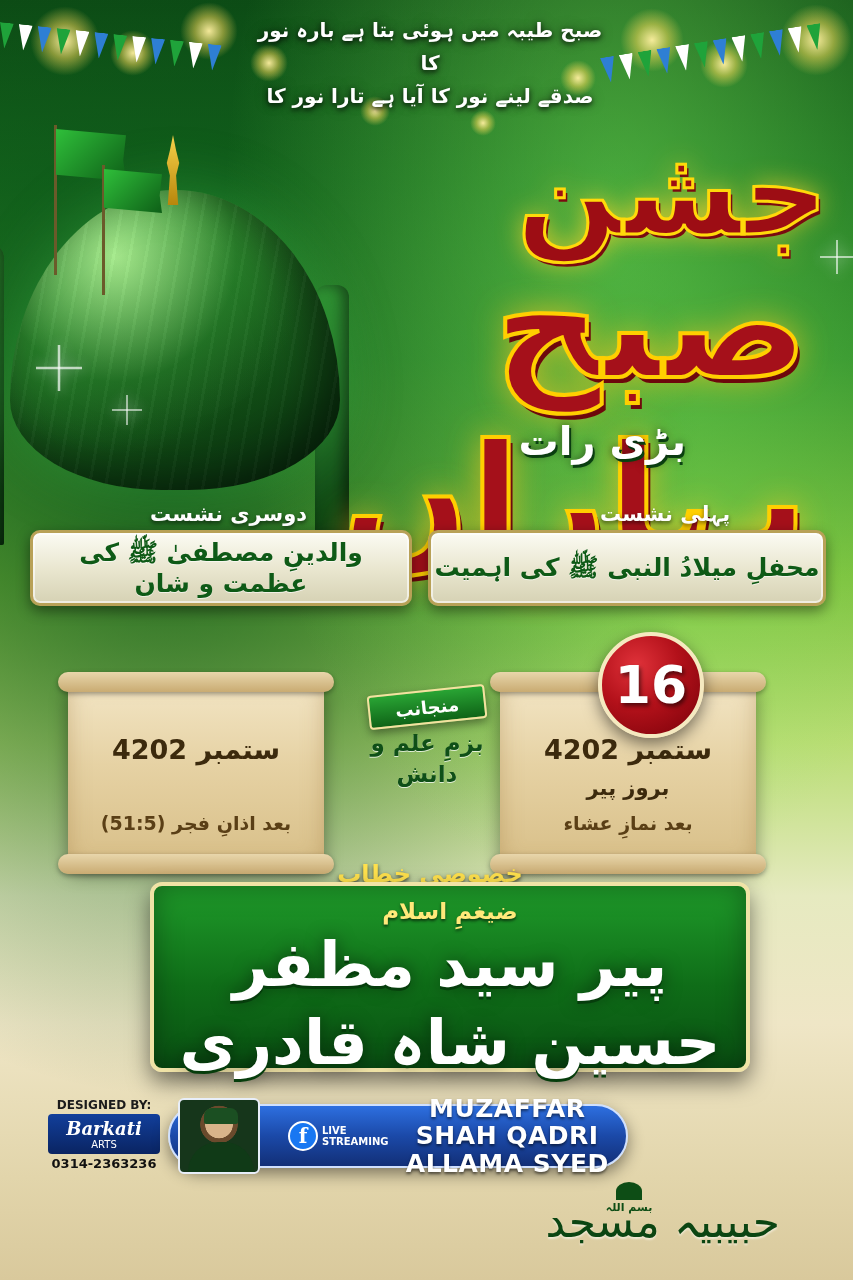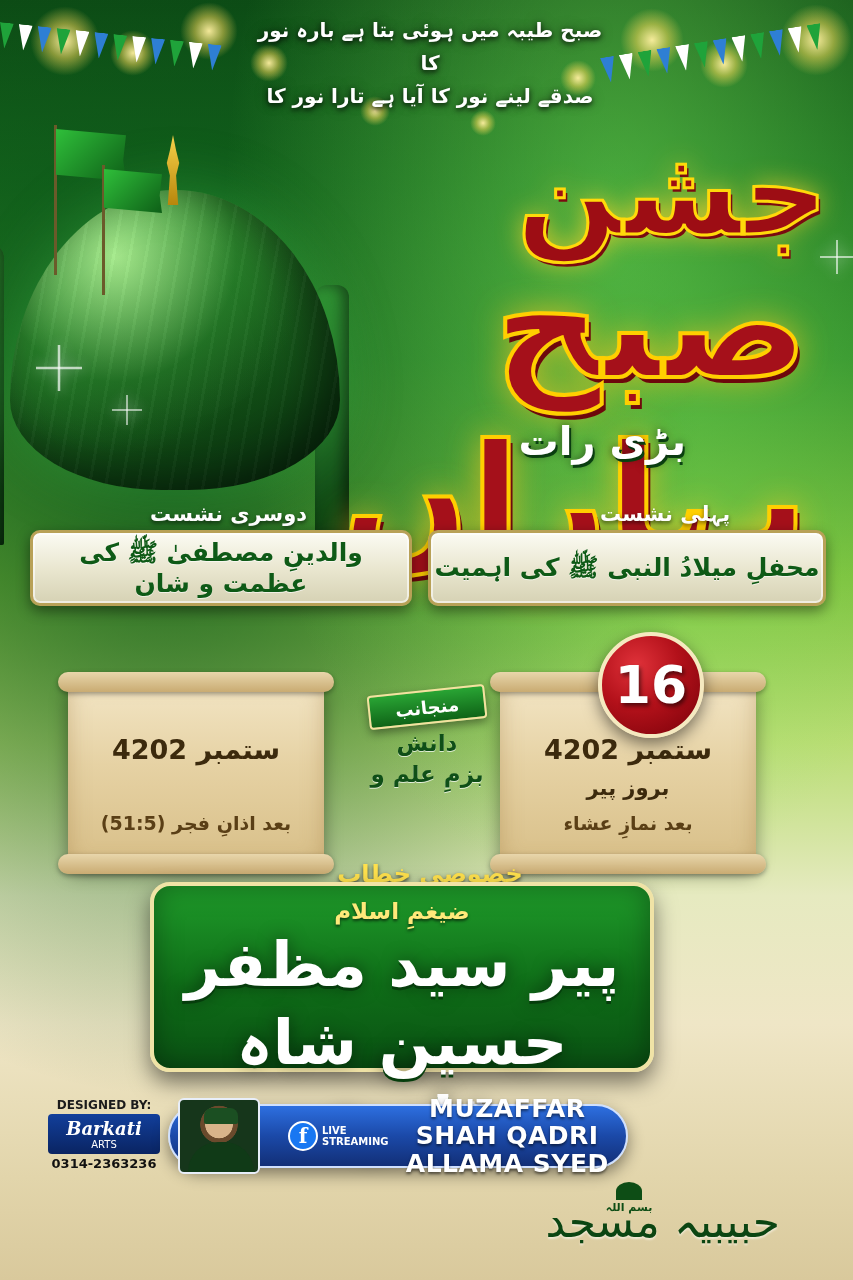--- a/index.html
+++ b/index.html
@@ -167,23 +167,23 @@
     transform: rotate(-6deg);
     box-shadow: 0 4px 10px rgba(0,0,0,.4);
   }
   .mid-text {
     position: absolute; left: 352px; top: 728px; width: 150px;
     text-align: center; color: #0f4f17; font-size: 23px; font-weight: bold;
     line-height: 1.35; text-shadow: 0 1px 0 rgba(255,255,255,.7);
   }
   
   .speaker-panel {
-    position: absolute; left: 150px; top: 882px; width: 504px; height: 190px;
+    position: absolute; left: 150px; top: 882px; width: 600px; height: 190px;
     background: linear-gradient(180deg,#1f9b2a 0%, #0f6d18 55%, #0a5213 100%);
-    border: 4px solid #f0e3a6; border-radius: 20px;
+    border: 4px solid #f0e3a6; border-radius: 12px;
     box-shadow: 0 10px 22px rgba(0,0,0,.5), inset 0 0 28px rgba(0,0,0,.35);
     text-align: center;
   }
   .khitab {
     position: absolute; top: 860px; left: 300px; width: 260px; text-align: center;
     color: #ffe14d; font-size: 24px; font-weight: bold;
     text-shadow: 0 2px 4px rgba(0,0,0,.7);
   }
   .speaker-sub {
     margin-top: 12px; color: #ffe97a; font-size: 23px; font-weight: bold;
@@ -342,22 +342,22 @@
   </div>
   <div class="datecircle" style="left:598px; top:632px;">16</div>
 
   <div class="scroll" style="left:68px; top:680px;">
     <div class="line urdu" style="top:54px; font-size:27px;">ستمبر 2024</div>
     <div class="line urdu" style="top:132px; font-size:19px; color:#5a3f16;">بعد اذانِ فجر (5:15)</div>
   </div>
 
   <div class="mid-badge urdu">منجانب</div>
   <div class="mid-text urdu">
+    <div>بزمِ علم و</div>
     <div>دانش</div>
-    <div>بزمِ علم و</div>
   </div>
 
   <div class="khitab urdu">خصوصی خطاب</div>
   <div class="speaker-panel">
     <div class="speaker-sub urdu">ضیغمِ اسلام</div>
     <div class="speaker-name urdu">پیر سید مظفر حسین شاہ قادری</div>
   </div>
 
   <div class="designed">
     <div class="label">DESIGNED BY:</div>

